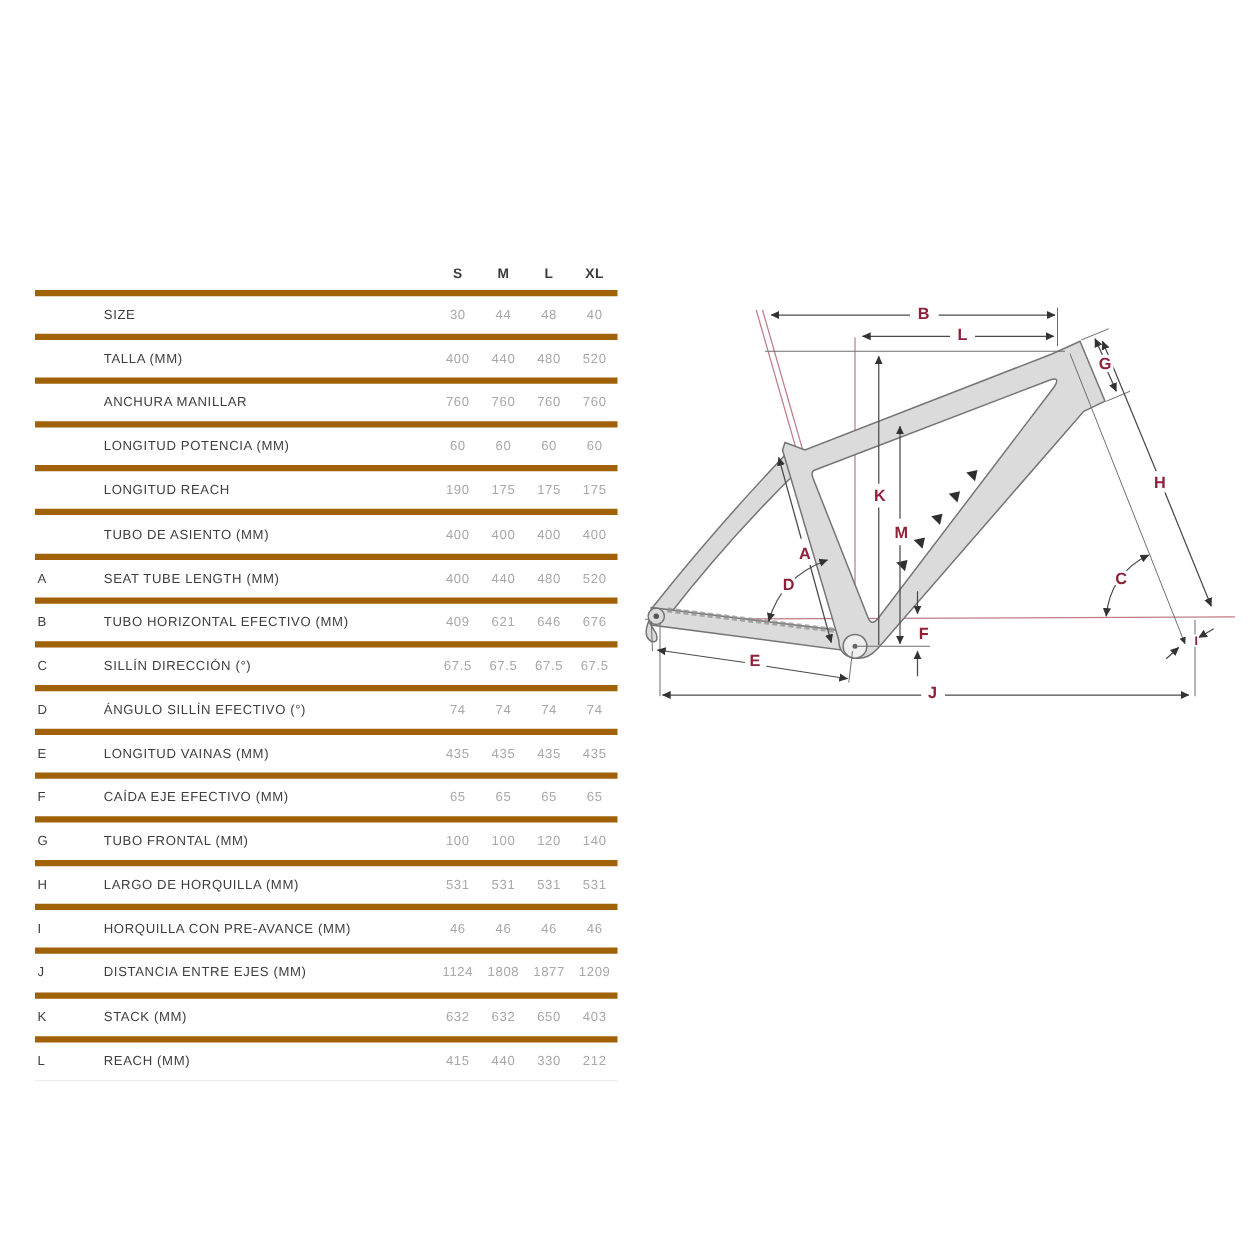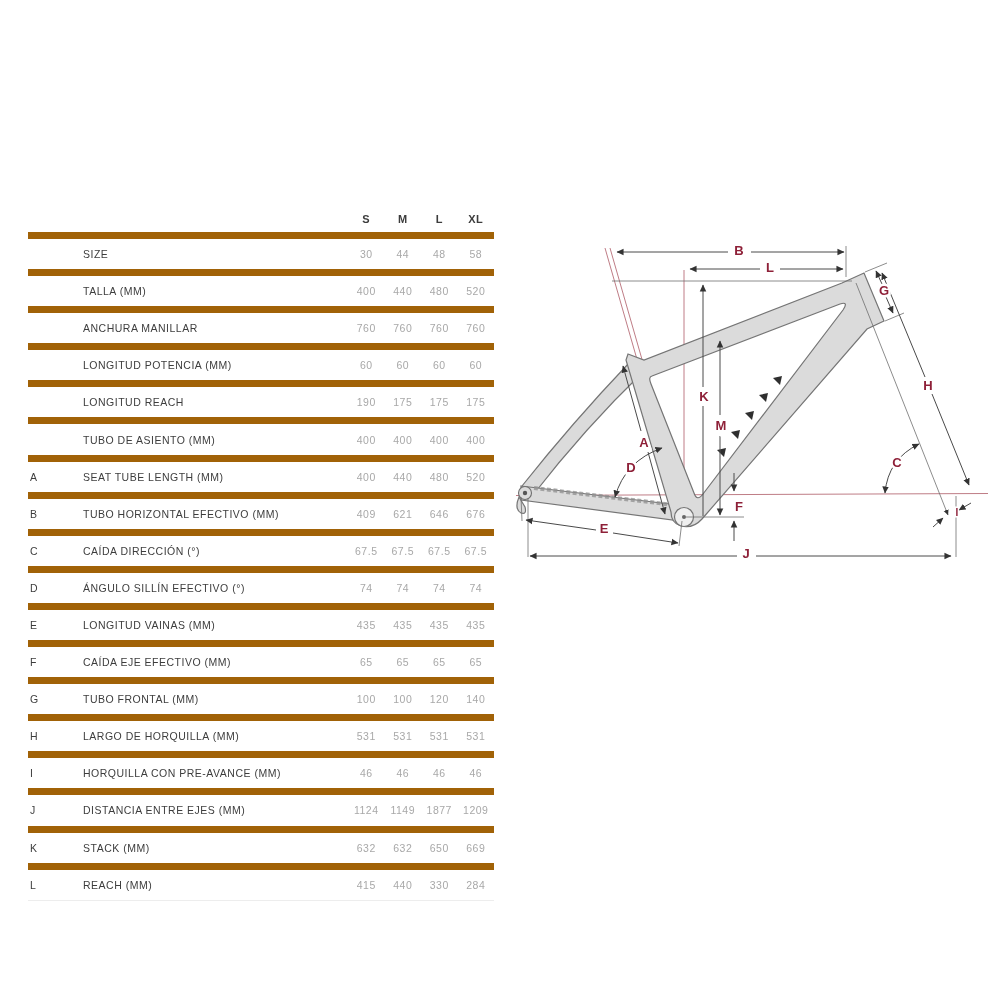--- a/index.html
+++ b/index.html
@@ -1,21 +1,21 @@
 <!DOCTYPE html>
 <html><head>
 <meta charset="utf-8">
 <style>
   html,body{margin:0;padding:0;background:#ffffff;}
   .page{position:relative;width:1000px;height:1000px;background:#ffffff;overflow:hidden;
         font-family:"Liberation Sans", sans-serif;}
   
   .geo-table{position:absolute;left:28px;top:205px;width:466px;}
   .trow{display:grid;grid-template-columns:55px 1fr 36.5px 36.5px 36.5px 36.5px;
-        height:30.1px;align-items:center;border-top:7px solid #a16207;}
+        height:30.1px;align-items:center;border-top:5px solid #a16207;}
   .hrow{display:grid;grid-template-columns:55px 1fr 36.5px 36.5px 36.5px 36.5px;
         height:27px;align-items:center;border-top:none;}
   #rows{border-bottom:1px solid #ededed;}
   .cell{font-size:10.5px;letter-spacing:0.5px;white-space:nowrap;}
   .letter{color:#3d3d3d;padding-left:2px;}
   .label{color:#3d3d3d;}
   .val{color:#a8a8a8;text-align:center;}
   .hcell{font-size:11px;font-weight:600;color:#3c3c3c;text-align:center;letter-spacing:0.5px;}
   
   .diagram{position:absolute;left:500px;top:200px;width:500px;height:390px;}
@@ -41,21 +41,21 @@
       <span class="hcell">L</span>
       <span class="hcell">XL</span>
     </div>
     <div id="rows">
     <div class="trow">
       <span class="cell letter"></span>
       <span class="cell label">SIZE</span>
       <span class="cell val">30</span>
       <span class="cell val">44</span>
       <span class="cell val">48</span>
-      <span class="cell val">58</span>
+      <span class="cell val">40</span>
     </div>
 
     <div class="trow">
       <span class="cell letter"></span>
       <span class="cell label">TALLA (MM)</span>
       <span class="cell val">400</span>
       <span class="cell val">440</span>
       <span class="cell val">480</span>
       <span class="cell val">520</span>
     </div>
@@ -109,21 +109,21 @@
       <span class="cell letter">B</span>
       <span class="cell label">TUBO HORIZONTAL EFECTIVO (MM)</span>
       <span class="cell val">409</span>
       <span class="cell val">621</span>
       <span class="cell val">646</span>
       <span class="cell val">676</span>
     </div>
 
     <div class="trow">
       <span class="cell letter">C</span>
-      <span class="cell label">CAÍDA DIRECCIÓN (°)</span>
+      <span class="cell label">SILLÍN DIRECCIÓN (°)</span>
       <span class="cell val">67.5</span>
       <span class="cell val">67.5</span>
       <span class="cell val">67.5</span>
       <span class="cell val">67.5</span>
     </div>
 
     <div class="trow">
       <span class="cell letter">D</span>
       <span class="cell label">ÁNGULO SILLÍN EFECTIVO (°)</span>
       <span class="cell val">74</span>
@@ -174,41 +174,41 @@
       <span class="cell val">46</span>
       <span class="cell val">46</span>
       <span class="cell val">46</span>
       <span class="cell val">46</span>
     </div>
 
     <div class="trow">
       <span class="cell letter">J</span>
       <span class="cell label">DISTANCIA ENTRE EJES (MM)</span>
       <span class="cell val">1124</span>
-      <span class="cell val">1149</span>
+      <span class="cell val">1808</span>
       <span class="cell val">1877</span>
       <span class="cell val">1209</span>
     </div>
 
     <div class="trow">
       <span class="cell letter">K</span>
       <span class="cell label">STACK (MM)</span>
       <span class="cell val">632</span>
       <span class="cell val">632</span>
       <span class="cell val">650</span>
-      <span class="cell val">669</span>
+      <span class="cell val">403</span>
     </div>
 
     <div class="trow">
       <span class="cell letter">L</span>
       <span class="cell label">REACH (MM)</span>
       <span class="cell val">415</span>
       <span class="cell val">440</span>
       <span class="cell val">330</span>
-      <span class="cell val">284</span>
+      <span class="cell val">212</span>
     </div>
   </div>
   </div>
 
   <svg class="diagram" viewBox="500 200 500 390">
     <defs>
       <marker id="ah" viewBox="0 0 8 8" refX="7" refY="4" markerWidth="7.5" markerHeight="7.5" orient="auto-start-reverse">
         <path d="M0,0.5 L7.5,4 L0,7.5 z" fill="#333333"></path>
       </marker>
     </defs>

